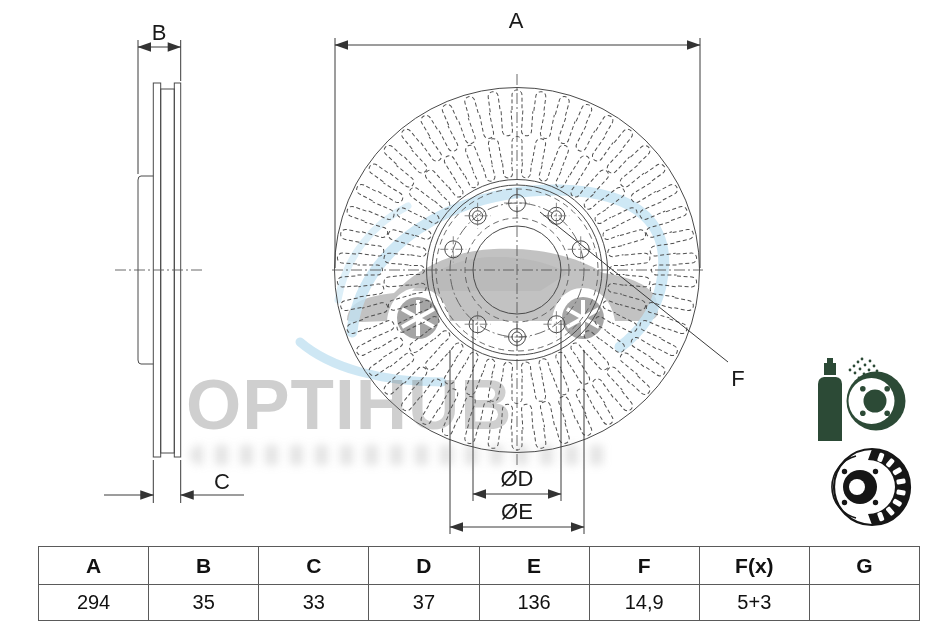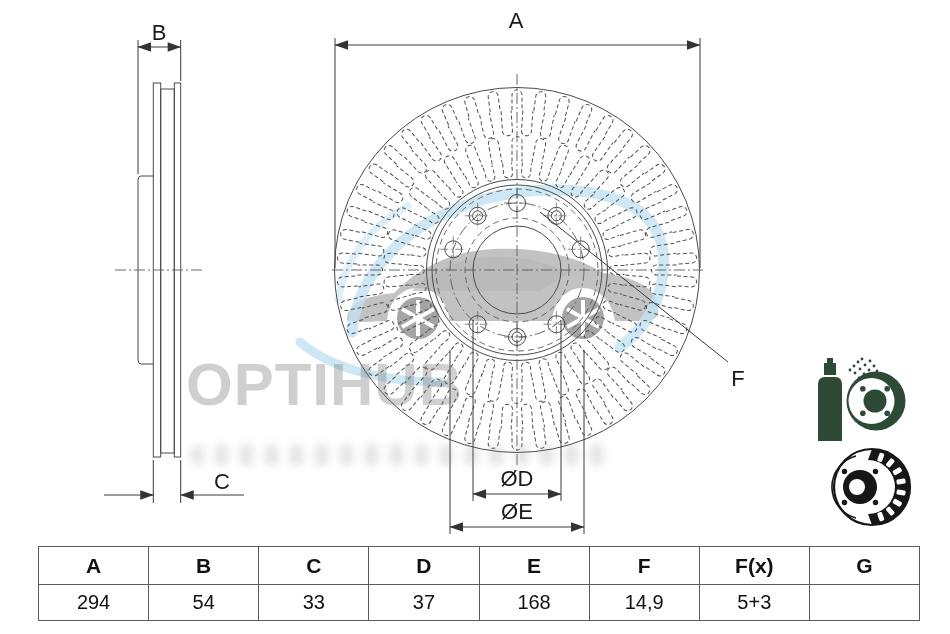--- a/index.html
+++ b/index.html
@@ -8,22 +8,22 @@
   svg{position:absolute;left:0;top:0;}
   
   .thin{stroke:#4a4a4a;stroke-width:1;fill:none;}
   .dim{stroke:#3a3a3a;stroke-width:1;fill:none;}
   .cl{stroke:#5a5a5a;stroke-width:0.9;fill:none;stroke-dasharray:11,3,2,3;}
   .dash{stroke:#5a5a5a;stroke-width:0.9;fill:none;stroke-dasharray:6,4;}
   .dimtext{font-family:"Liberation Sans",sans-serif;font-size:22px;fill:#1a1a1a;}
   #vents path{fill:none;stroke:#4f4f4f;stroke-width:1;stroke-dasharray:4,2.6;}
   #bolt-holes circle{fill:none;stroke:#4a4a4a;stroke-width:1;}
   #bolt-holes line{stroke:#6a6a6a;stroke-width:0.8;stroke-dasharray:8,2.5,2,2.5;}
-  .watermark-text{position:absolute;left:186px;top:350px;width:440px;
-        font-family:"Liberation Sans",sans-serif;font-weight:700;font-size:60px;
+  .watermark-text{position:absolute;left:186px;top:364px;width:440px;
+        font-family:"Liberation Sans",sans-serif;font-weight:700;font-size:71px;
         letter-spacing:1px;color:rgba(110,110,110,0.33);z-index:5;pointer-events:none;}
   .watermark-sub{position:absolute;left:190px;top:445px;width:420px;height:20px;z-index:5;
         background:repeating-linear-gradient(90deg,rgba(130,130,130,0.22) 0 13px,transparent 13px 25px);
         filter:blur(4px);border-radius:10px;pointer-events:none;}
   table.dims{position:absolute;left:38px;top:546px;width:882px;border-collapse:collapse;
         table-layout:fixed;background:#fff;z-index:6;}
   table.dims th,table.dims td{border:1px solid #5a5a5a;text-align:center;color:#111;
         font-family:"Liberation Sans",sans-serif;}
   table.dims th{height:35px;font-size:21px;font-weight:700;}
   table.dims td{height:33px;font-size:20px;font-weight:400;margin-top:30px;}
@@ -391,23 +391,23 @@
       <th>B</th>
       <th>C</th>
       <th>D</th>
       <th>E</th>
       <th>F</th>
       <th>F(x)</th>
       <th>G</th>
     </tr>
     <tr>
       <td>294</td>
-      <td>54</td>
+      <td>35</td>
       <td>33</td>
       <td>37</td>
-      <td>168</td>
+      <td>136</td>
       <td>14,9</td>
       <td>5+3</td>
       <td></td>
     </tr>
   </tbody>
     </table>
 </div>
 
 </body></html>

